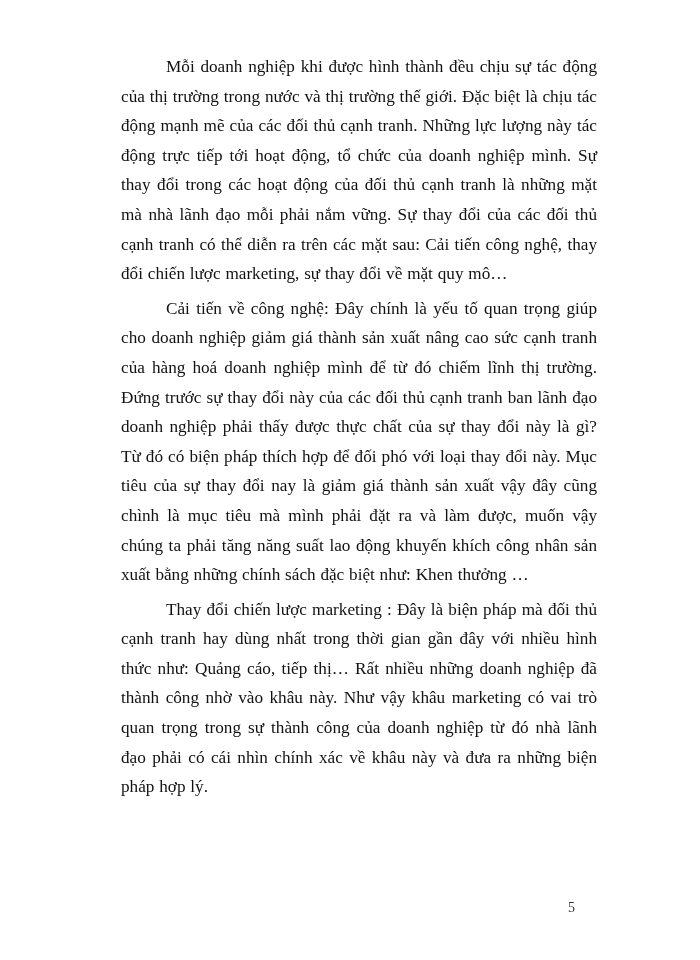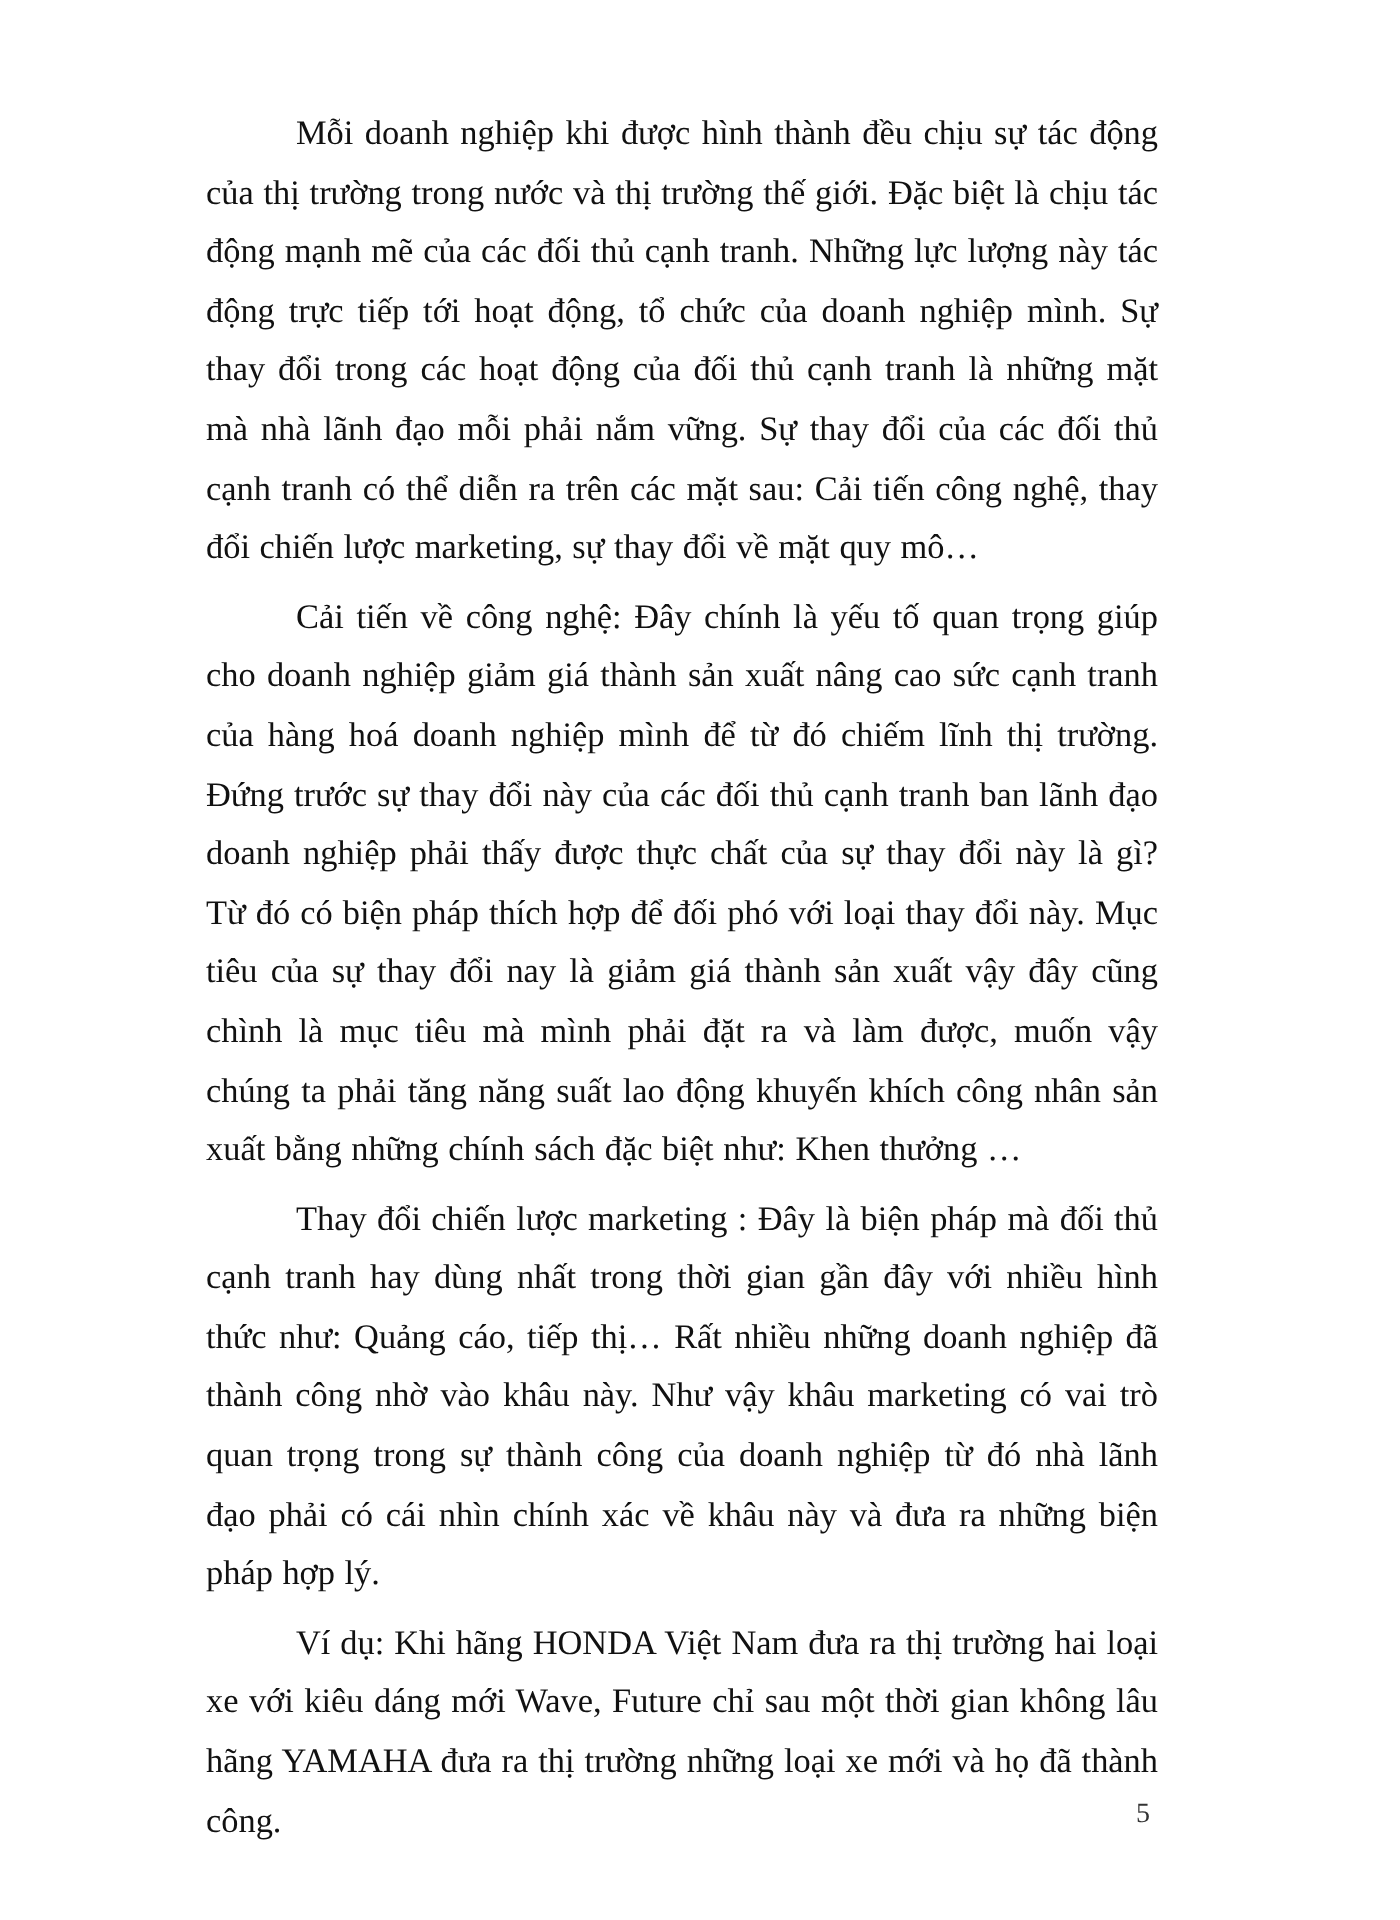--- a/index.html
+++ b/index.html
@@ -18,21 +18,21 @@
     .page {
       position: absolute;
       left: 0;
       top: 0;
       width: 700px;
       height: 960px;
       background: #ffffff;
     }
     .content {
       position: absolute;
-      left: 103px;
+      left: 121px;
       top: 52px;
       width: 476px;
     }
     .para {
       margin: 0 0 5px 0;
       font-size: 17.2px;
       line-height: 29.6px;
       text-align: justify;
       text-indent: 45px;
       word-spacing: 0.5px;
@@ -47,16 +47,15 @@
     }
   </style>
 </head>
 <body>
 
 <div class="page">
   <div class="content">
     <p class="para">Mỗi doanh nghiệp khi được hình thành đều chịu sự tác động của thị trường trong nước và thị trường thế giới. Đặc biệt là chịu tác động mạnh mẽ của các đối thủ cạnh tranh. Những lực lượng này tác động trực tiếp tới hoạt động, tổ chức của doanh nghiệp mình. Sự thay đổi trong các hoạt động của đối thủ cạnh tranh là những mặt mà nhà lãnh đạo mỗi phải nắm vững. Sự thay đổi của các đối thủ cạnh tranh có thể diễn ra trên các mặt sau: Cải tiến công nghệ, thay đổi chiến lược marketing, sự thay đổi về mặt quy mô…</p>
     <p class="para">Cải tiến về công nghệ: Đây chính là yếu tố quan trọng giúp cho doanh nghiệp giảm giá thành sản xuất nâng cao sức cạnh tranh của hàng hoá doanh nghiệp mình để từ đó chiếm lĩnh thị trường. Đứng trước sự thay đổi này của các đối thủ cạnh tranh ban lãnh đạo doanh nghiệp phải thấy được thực chất của sự thay đổi này là gì? Từ đó có biện pháp thích hợp để đối phó với loại thay đổi này. Mục tiêu của sự thay đổi nay là giảm giá thành sản xuất vậy đây cũng chình là mục tiêu mà mình phải đặt ra và làm được, muốn vậy chúng ta phải tăng năng suất lao động khuyến khích công nhân sản xuất bằng những chính sách đặc biệt như: Khen thưởng …</p>
     <p class="para">Thay đổi chiến lược marketing : Đây là biện pháp mà đối thủ cạnh tranh hay dùng nhất trong thời gian gần đây với nhiều hình thức như: Quảng cáo, tiếp thị… Rất nhiều những doanh nghiệp đã thành công nhờ vào khâu này. Như vậy khâu marketing có vai trò quan trọng trong sự thành công của doanh nghiệp từ đó nhà lãnh đạo phải có cái nhìn chính xác về khâu này và đưa ra những biện pháp hợp lý.</p>
-    <p class="para">Ví dụ: Khi hãng HONDA Việt Nam đưa ra thị trường hai loại xe với kiêu dáng mới Wave, Future chỉ sau một thời gian không lâu hãng YAMAHA đưa ra thị trường những loại xe mới và họ đã thành công.</p>
   </div>
   <div class="page-number">5</div>
 </div>
 
 </body></html>

